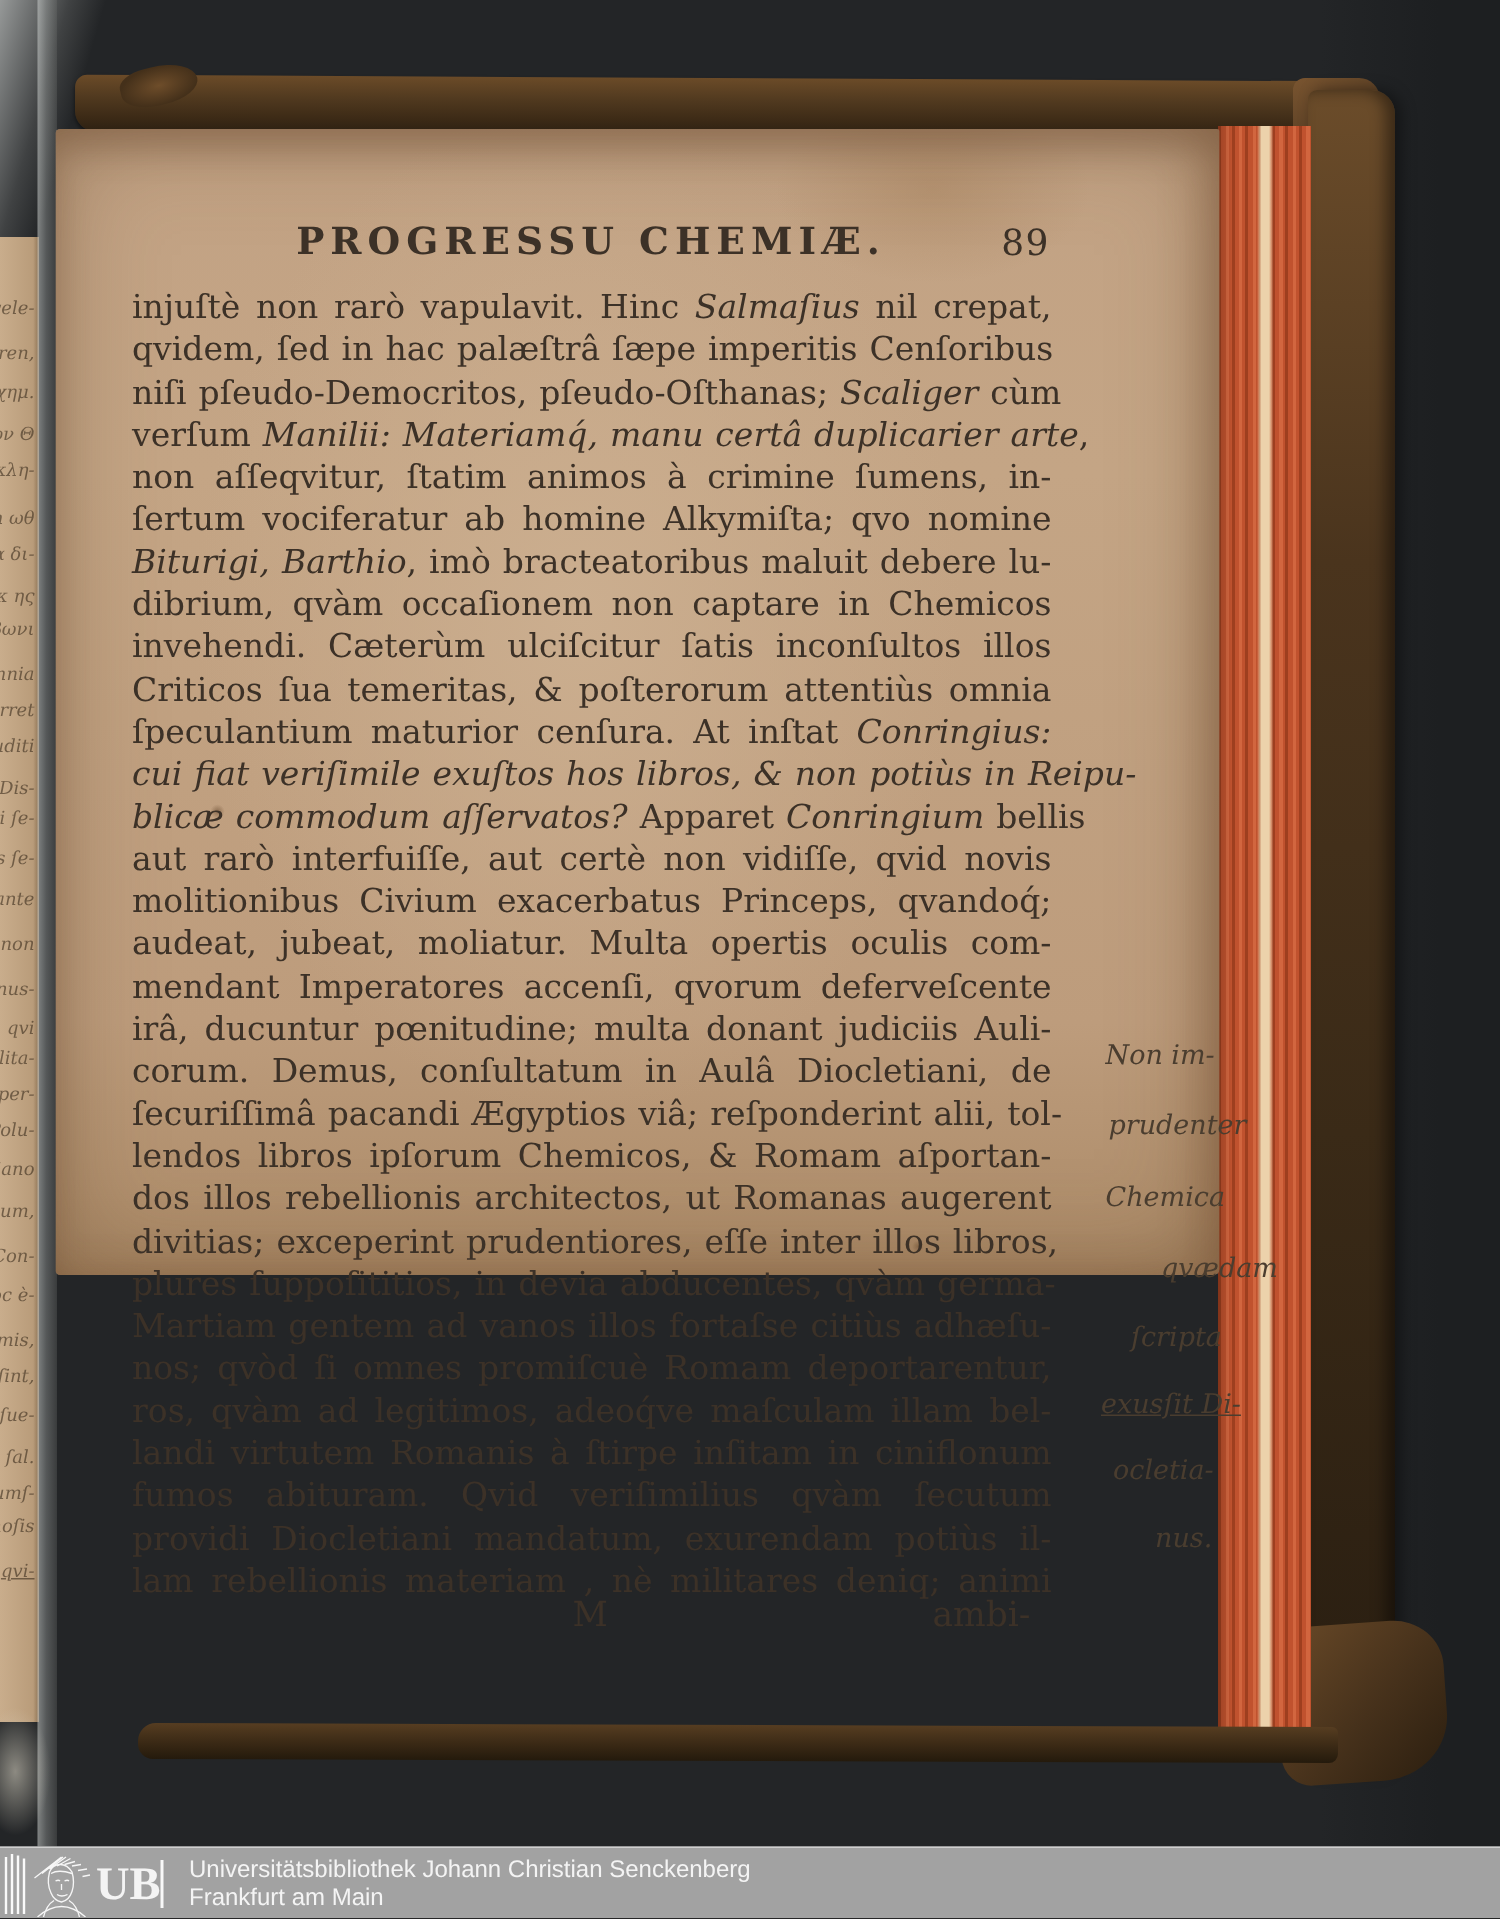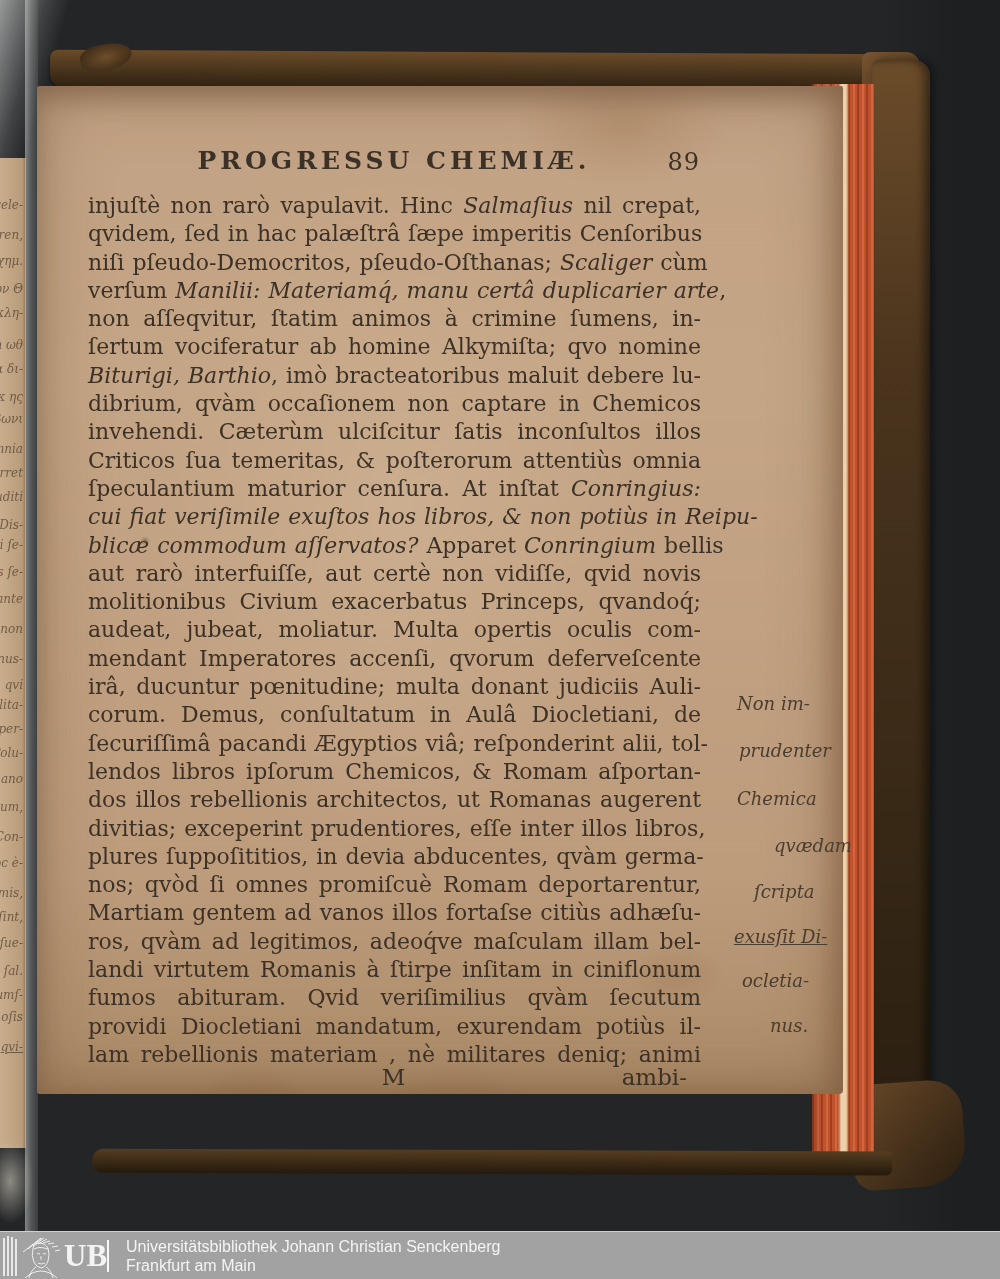--- a/index.html
+++ b/index.html
@@ -39,33 +39,33 @@
   .fore-edge{position:absolute;left:812px;top:84px;width:62px;height:1084px;
       background:
         linear-gradient(90deg,rgba(0,0,0,.18),transparent 10px,transparent 26px,
            var(--red-edge-light,#ecd2ab) 29px,var(--red-edge-light,#ecd2ab) 34px,transparent 37px),
         repeating-linear-gradient(90deg,var(--red-edge-dark,#9e3f1f) 0 2px,
            var(--red-edge,#c0522e) 2px 5px,#d2663f 5px 7px,var(--red-edge,#c0522e) 7px 9px);}
   .cover-bottom{position:absolute;left:92px;top:1150px;width:800px;height:24px;
       transform:rotate(.2deg);border-radius:12px 4px 6px 10px;
       background:linear-gradient(180deg,#563d21,#3a2915 55%,#241a0c);}
   
-  .page{position:absolute;left:37px;top:86px;width:776px;height:1008px;
+  .page{position:absolute;left:37px;top:86px;width:776px;height:764px;
       border-radius:3px 2px 4px 3px;
       background:
         radial-gradient(ellipse 150px 90px at 585px 40px,rgba(148,108,66,.28),transparent 70%),
         radial-gradient(ellipse 120px 70px at 420px 1030px,rgba(140,100,60,.30),transparent 70%),
         radial-gradient(ellipse 90px 55px at 215px 1020px,rgba(135,95,58,.30),transparent 70%),
         radial-gradient(ellipse 70px 45px at 640px 890px,rgba(140,100,60,.22),transparent 70%),
         radial-gradient(circle 6px at 108px 455px,rgba(90,60,35,.5),transparent 80%),
         radial-gradient(circle 5px at 575px 745px,rgba(90,60,35,.4),transparent 80%),
         radial-gradient(ellipse 300px 400px at 45% 42%,#cbae8f,transparent 85%),
         linear-gradient(180deg,#c2a284,var(--paper,#c4a585) 30%,#bd9c7c 78%,var(--paper-dark,#ab8a67));
       box-shadow:inset 0 0 70px rgba(97,69,43,.40),inset -14px 0 26px rgba(125,80,45,.28),
-                 inset 0 14px 22px rgba(100,70,45,.30);padding-left:30px;}
+                 inset 0 14px 22px rgba(100,70,45,.30);}
   .running-head{position:absolute;left:51px;top:60px;width:612px;text-align:center;}
   .title{font-size:25px;font-weight:600;letter-spacing:4px;color:var(--ink,#3c3127);}
   .pagenum{position:absolute;right:0;top:2px;font-size:24px;letter-spacing:1px;color:var(--ink,#3c3127);}
   .textblock{position:absolute;left:51px;top:107px;width:613px;color:var(--ink,#3c3127);}
   .line{height:28.3px;font-size:22px;white-space:nowrap;text-align:justify;text-align-last:justify;
         word-spacing:1px;}
   .line .it{font-style:italic;}
   .sigrow{position:absolute;left:51px;top:978px;width:613px;display:grid;
         grid-template-columns:1fr auto 1fr;font-size:23px;color:var(--ink,#3c3127);}
   .sigrow .sig{grid-column:2;letter-spacing:2px;}
@@ -161,22 +161,22 @@
         <div class="line"><span>molitionibus Civium exacerbatus Princeps, qvandoq́;</span></div>
         <div class="line"><span>audeat, jubeat, moliatur.  Multa opertis oculis com-</span></div>
         <div class="line"><span>mendant Imperatores accenſi, qvorum deferveſcente</span></div>
         <div class="line"><span>irâ, ducuntur pœnitudine; multa donant judiciis Auli-</span></div>
         <div class="line"><span>corum.  Demus, conſultatum in Aulâ Diocletiani, de</span></div>
         <div class="line"><span>ſecuriſſimâ pacandi Ægyptios viâ; reſponderint alii, tol-</span></div>
         <div class="line"><span>lendos libros ipſorum Chemicos, &amp; Romam aſportan-</span></div>
         <div class="line"><span>dos illos rebellionis architectos, ut Romanas augerent</span></div>
         <div class="line"><span>divitias; exceperint prudentiores, eſſe inter illos libros,</span></div>
         <div class="line"><span>plures ſuppoſititios, in devia abducentes, qvàm germa-</span></div>
+        <div class="line"><span>Martiam gentem ad vanos illos fortaſse citiùs adhæſu-</span></div>
         <div class="line"><span>nos; qvòd ſi omnes promiſcuè Romam deportarentur,</span></div>
-        <div class="line"><span>Martiam gentem ad vanos illos fortaſse citiùs adhæſu-</span></div>
         <div class="line"><span>ros, qvàm ad legitimos, adeoq́ve maſculam illam bel-</span></div>
         <div class="line"><span>landi virtutem Romanis à ſtirpe inſitam in ciniflonum</span></div>
         <div class="line"><span>fumos abituram.  Qvid veriſimilius qvàm ſecutum</span></div>
         <div class="line"><span>providi Diocletiani mandatum, exurendam potiùs il-</span></div>
         <div class="line"><span>lam rebellionis materiam , nè militares deniq; animi</span></div>
       </div>
 
     <div class="sigrow">
       <span class="sig">M</span>
       <span class="catch">ambi-</span>

